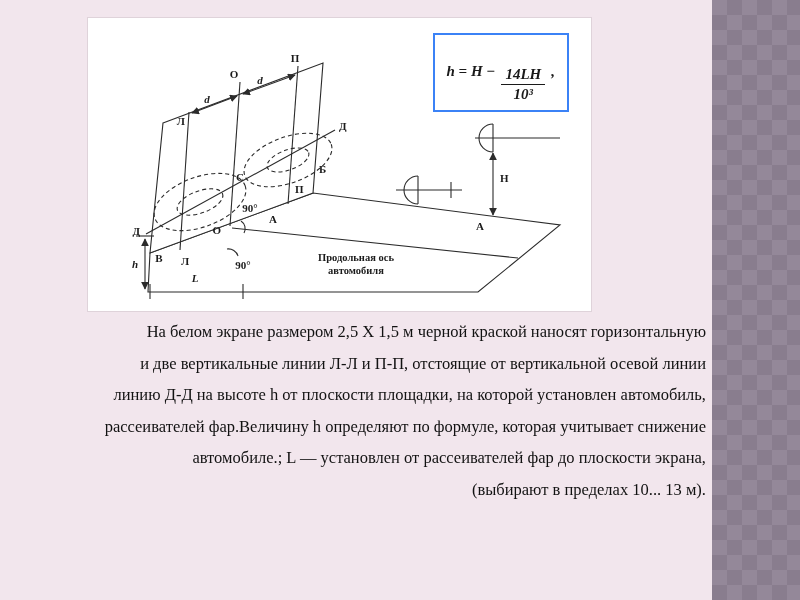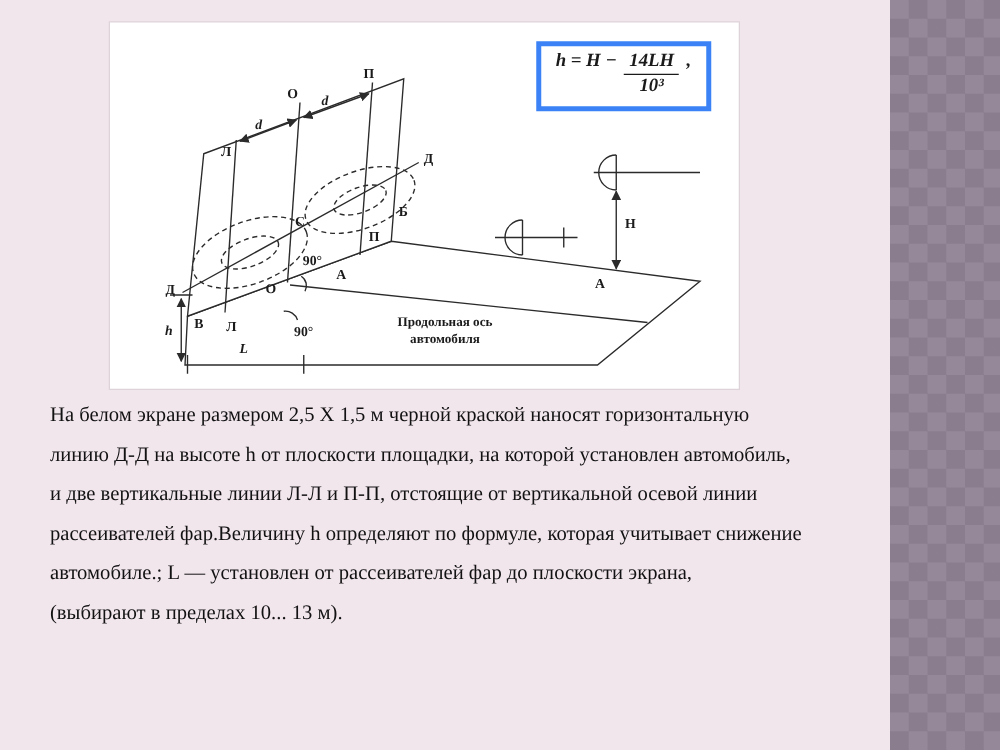--- a/index.html
+++ b/index.html
@@ -17,36 +17,36 @@
     background-position:0 0,15px 15px;
     background-size:30px 30px;
   }
   .panel{
     position:absolute;left:88px;top:18px;width:503px;height:293px;
     background:#ffffff;box-shadow:0 0 0 1px rgba(90,70,85,0.12);
   }
   .diagram{position:absolute;left:0;top:0;}
   .formula{
     position:absolute;top:15px;right:22px;
-    border:4px solid #3b82f6;padding:4px 12px 6px;
+    border:2px solid #3b82f6;padding:4px 12px 6px;
     font-style:italic;font-weight:bold;font-size:15px;color:#1a1a1a;
-    display:flex;align-items:flex-start;gap:6px;background:#fff;
+    display:flex;align-items:center;gap:6px;background:#fff;
   }
   .frac{display:inline-block;text-align:center;line-height:1.15;}
-  .frac .num{display:block;border-bottom:1.5px solid #1a1a1a;padding:0 4px 1px;}
+  .frac .num{display:block;border-bottom:1.5px solid #1a1a1a;padding:0 4px 1px;margin-top:27px;}
   .frac .den{display:block;padding-top:1px;}
   svg text{
     font-family:"Liberation Serif","DejaVu Serif",serif;
     font-size:11px;font-weight:bold;fill:#1b1b1b;
   }
   svg text.it{font-style:italic;}
   svg text.cap{font-size:10.5px;}
   .body-text{
     position:absolute;left:40px;top:316px;width:666px;
-    text-align:left;font-size:16.5px;line-height:31.5px;color:#121212;
+    text-align:right;font-size:16.5px;line-height:31.5px;color:#121212;
   }
 </style>
 </head>
 <body>
 
 <div class="slide">
 
   <div class="strip"></div>
 
   <div class="panel">
@@ -147,20 +147,20 @@
         <span class="num">14LH</span>
         <span class="den">10³</span>
       </span>
       <span>,</span>
     </div>
 
   </div>
 
   <div class="body-text">
     <div class="text-line">На белом экране размером 2,5 X 1,5 м черной краской наносят горизонтальную</div>
+    <div class="text-line">и две вертикальные линии Л-Л и П-П, отстоящие от вертикальной осевой линии</div>
     <div class="text-line">линию Д-Д  на высоте h от плоскости площадки, на которой установлен автомобиль,</div>
-    <div class="text-line">и две вертикальные линии Л-Л и П-П, отстоящие от вертикальной осевой линии</div>
     <div class="text-line">рассеивателей фар.Величину h определяют по формуле, которая учитывает снижение</div>
     <div class="text-line">автомобиле.; L — установлен от рассеивателей фар до плоскости экрана,</div>
     <div class="text-line">(выбирают в пределах 10... 13 м).</div>
   </div>
 
 </div>
 
 </body></html>

